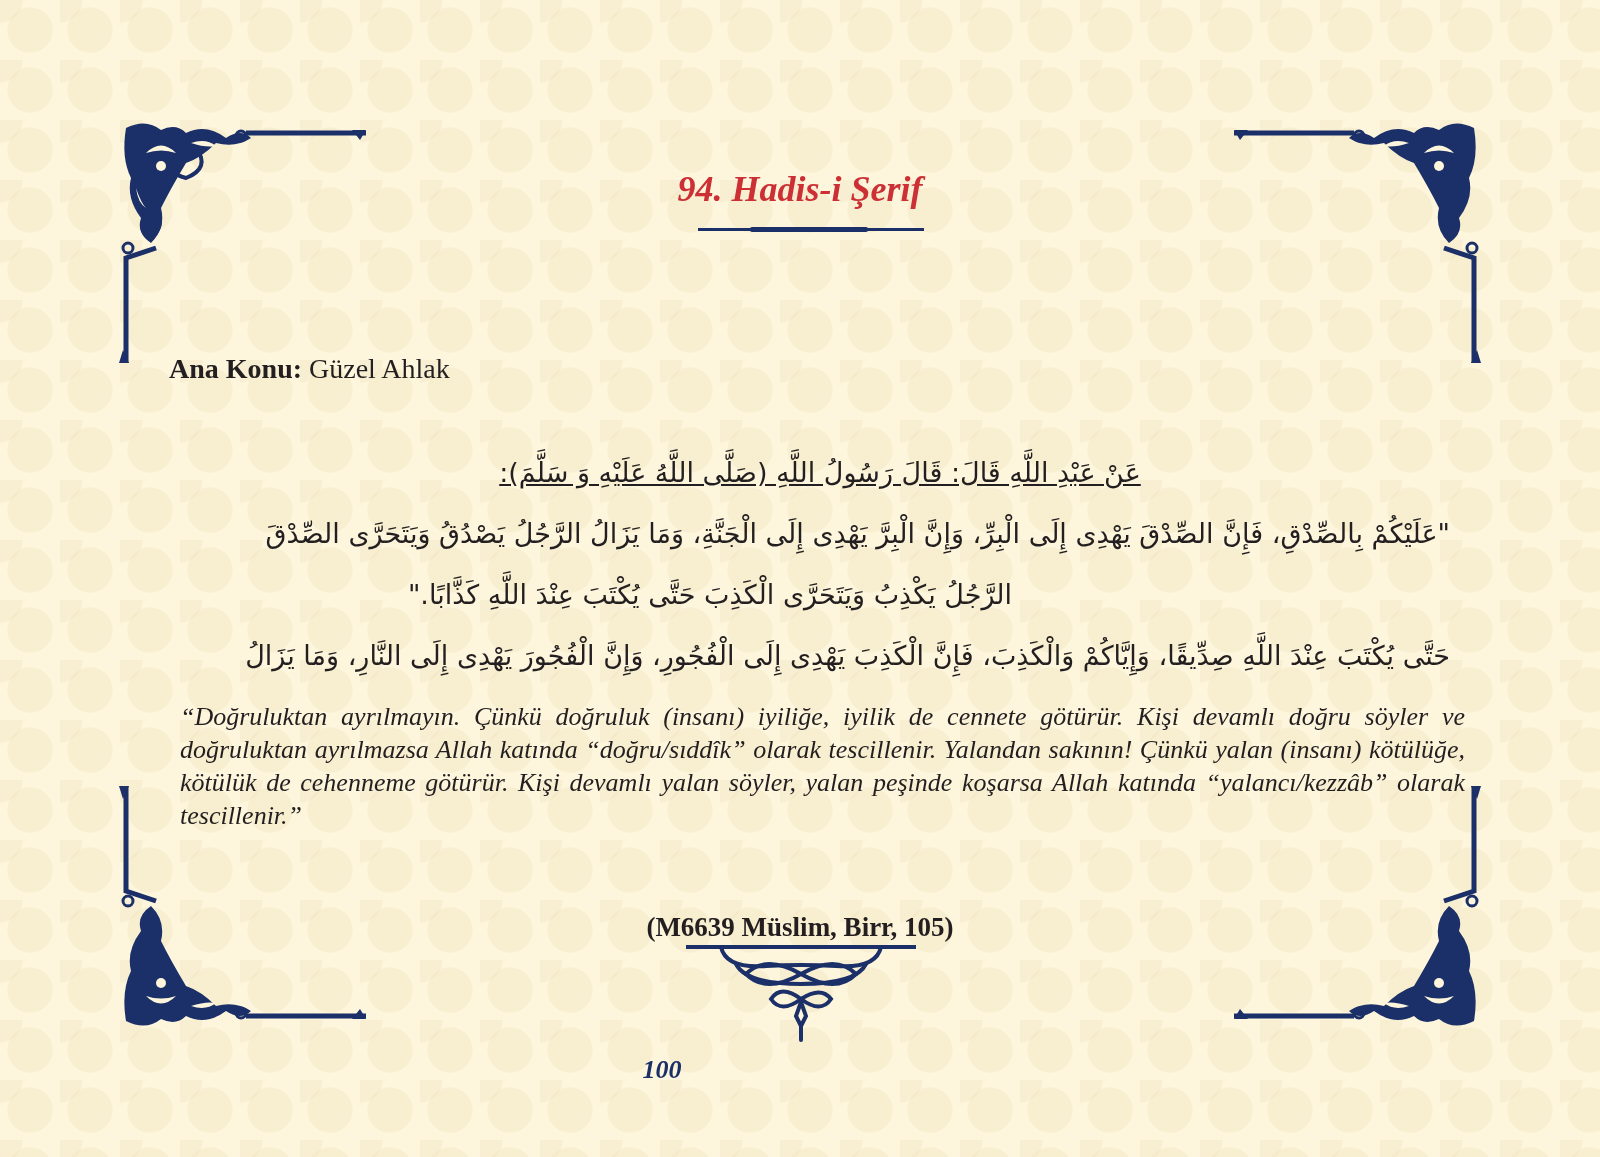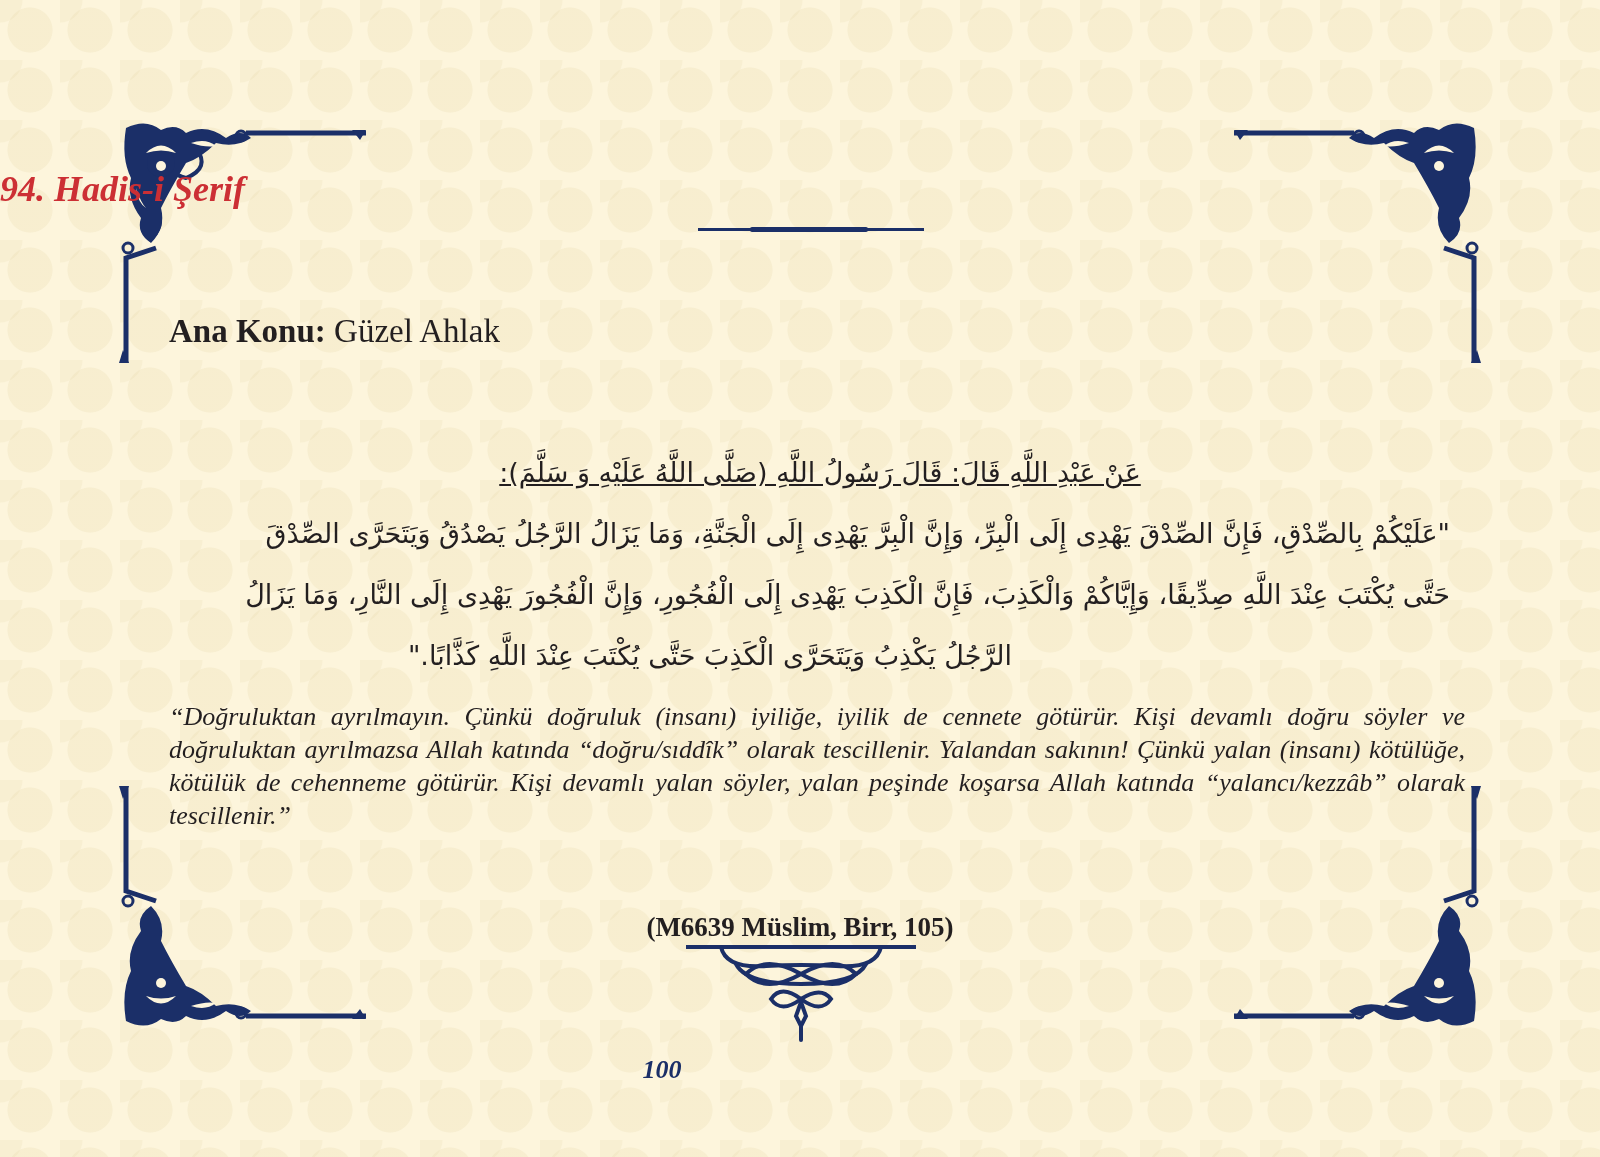--- a/index.html
+++ b/index.html
@@ -18,45 +18,45 @@
     pointer-events:none;
   }
   .corner { position:absolute; width:260px; height:260px; }
   .corner svg { width:100%; height:100%; }
   .c-tl { left:116px; top:118px; }
   .c-tr { right:116px; top:118px; transform:scaleX(-1); }
   .c-bl { left:116px; bottom:126px; transform:scaleY(-1); }
   .c-br { right:116px; bottom:126px; transform:scale(-1,-1); }
 
   .title {
-    position:absolute; left:0; width:1600px; top:168px; 
+    position:absolute; left:0; width:1600px; top:168px; text-align:center;
     font-style:italic; font-weight:bold; font-size:36px; color:#cc2f34;
   }
   .title-rule {
     position:absolute; left:698px; top:228px; width:226px; height:3px; background:#1b2f68;
   }
   .title-rule::after {
     content:""; position:absolute; left:52px; top:-1px; width:118px; height:5px; background:#1b2f68; border-radius:2px;
   }
-  .meta { position:absolute; left:169px; top:312px; font-size:33px; line-height:38px; }
+  .meta { position:absolute; left:169px; top:350px; font-size:28px; line-height:38px; }
   .meta b { font-weight:bold; }
   .arabic {
     position:absolute; left:200px; width:1250px; top:442px;
     direction:rtl; text-align:justify; font-family:"DejaVu Sans",sans-serif;
     font-size:27px; line-height:61px;
   }
   .arabic .line { display:block; text-align:right; }
   .arabic .line.center { text-align:center; padding-right:230px; }
   .arabic .line.first { text-align:center; padding-right:10px;text-decoration:underline; }
   .tr {
     position:absolute; left:169px; width:1296px; top:700px;
     font-size:26px; line-height:33px;
   }
   .tr .intro { display:block; }
-  .tr .quote { display:block; font-style:italic; text-align:justify; }
+  .tr .quote { display:block; font-style:italic; text-align:justify;margin-left:11px; }
   .source {
     position:absolute; left:0; width:1600px; top:912px; text-align:center;
     font-weight:bold; font-size:27px;
   }
   .bottom-orn { position:absolute; left:686px; top:944px; width:230px; height:100px; }
   .page-no {
     position:absolute; left:0; width:1324px; top:1055px; text-align:center;
     font-style:italic; font-weight:bold; font-size:26px; color:#1b2f68;
   }
 </style>
@@ -156,22 +156,22 @@
 <div class="meta">
   <div>
     <b>Ana Konu:</b>
     <span>Güzel Ahlak</span>
   </div>
 </div>
 
 <div class="arabic">
   <span class="line first">عَنْ عَبْدِ اللَّهِ قَالَ: قَالَ رَسُولُ اللَّهِ (صَلَّى اللَّهُ عَلَيْهِ وَ سَلَّمَ):</span>
   <span class="line">"عَلَيْكُمْ بِالصِّدْقِ، فَإِنَّ الصِّدْقَ يَهْدِى إِلَى الْبِرِّ، وَإِنَّ الْبِرَّ يَهْدِى إِلَى الْجَنَّةِ، وَمَا يَزَالُ الرَّجُلُ يَصْدُقُ وَيَتَحَرَّى الصِّدْقَ</span>
+  <span class="line center">الرَّجُلُ يَكْذِبُ وَيَتَحَرَّى الْكَذِبَ حَتَّى يُكْتَبَ عِنْدَ اللَّهِ كَذَّابًا."</span>
   <span class="line">حَتَّى يُكْتَبَ عِنْدَ اللَّهِ صِدِّيقًا، وَإِيَّاكُمْ وَالْكَذِبَ، فَإِنَّ الْكَذِبَ يَهْدِى إِلَى الْفُجُورِ، وَإِنَّ الْفُجُورَ يَهْدِى إِلَى النَّارِ، وَمَا يَزَالُ</span>
-  <span class="line center">الرَّجُلُ يَكْذِبُ وَيَتَحَرَّى الْكَذِبَ حَتَّى يُكْتَبَ عِنْدَ اللَّهِ كَذَّابًا."</span>
 </div>
 
 <div class="tr">
   <span class="quote">“Doğruluktan ayrılmayın. Çünkü doğruluk (insanı) iyiliğe, iyilik de cennete götürür. Kişi devamlı doğru söyler ve doğruluktan ayrılmazsa Allah katında “doğru/sıddîk” olarak tescillenir. Yalandan sakının! Çünkü yalan (insanı) kötülüğe, kötülük de cehenneme götürür. Kişi devamlı yalan söyler, yalan peşinde koşarsa Allah katında “yalancı/kezzâb” olarak tescillenir.”</span>
 </div>
 
 <div class="source">(M6639 Müslim, Birr, 105)</div>
 
 <div class="bottom-orn">
   <svg viewBox="0 0 230 100" width="230" height="100">

